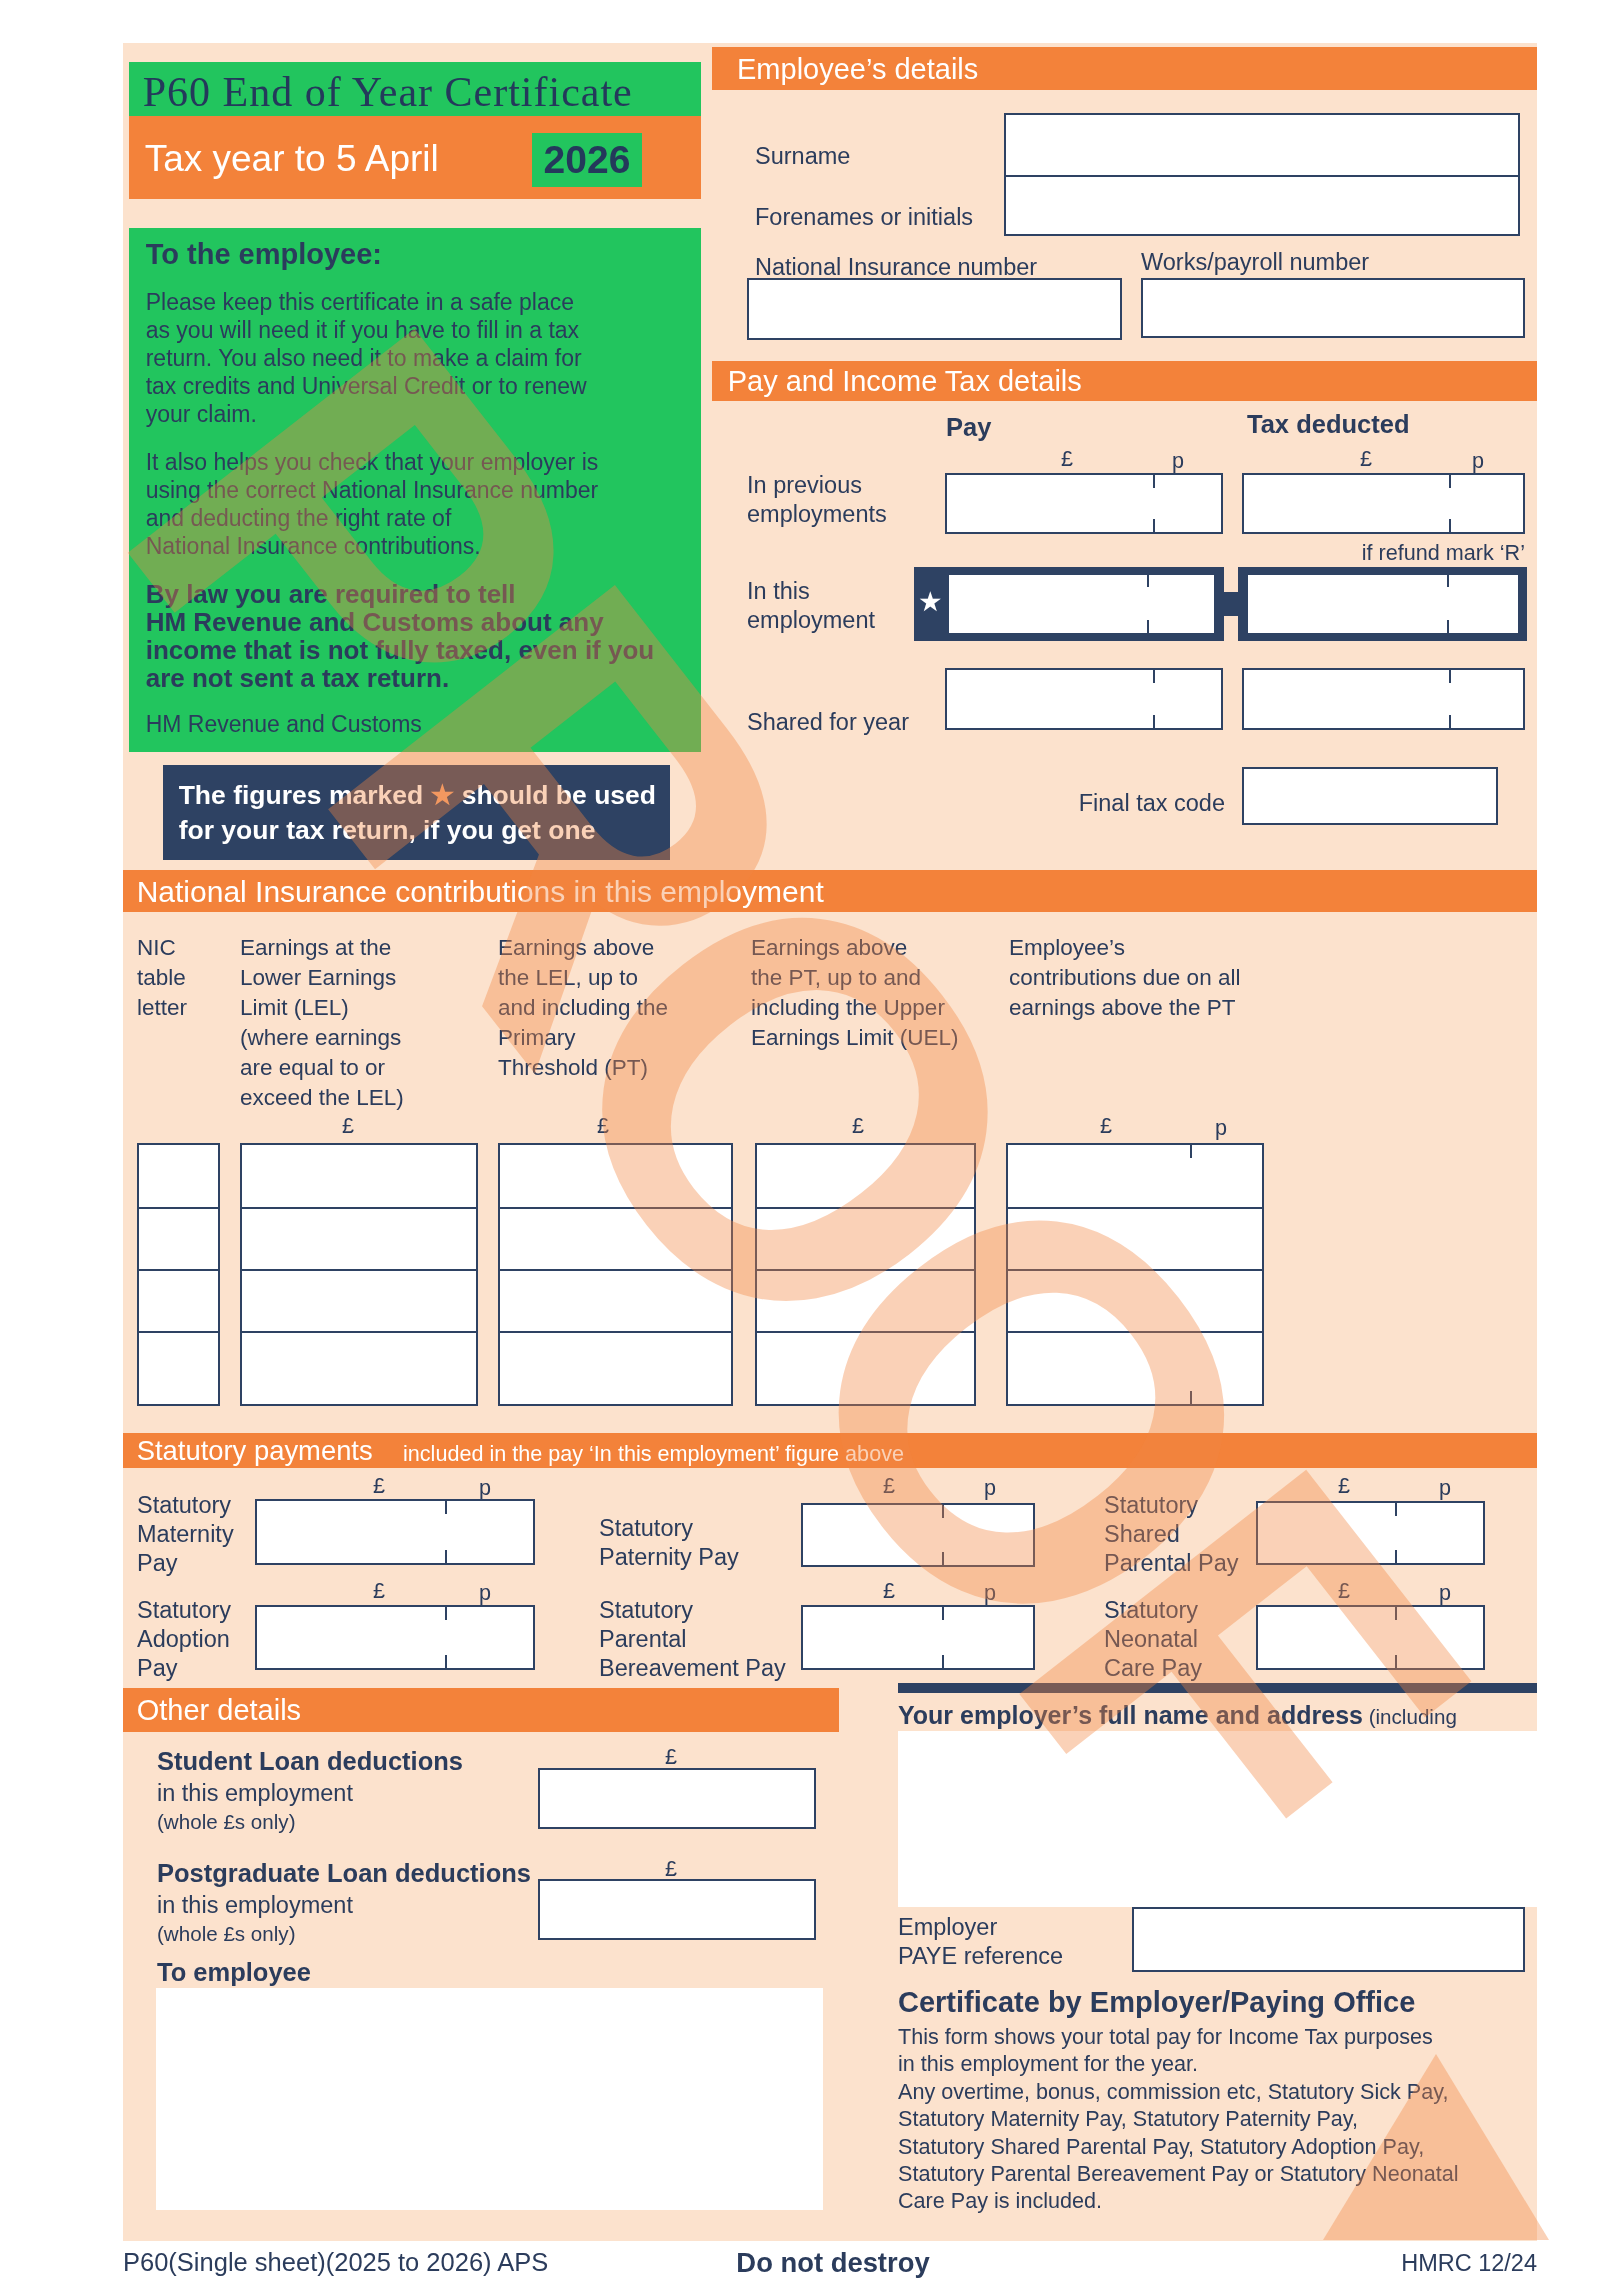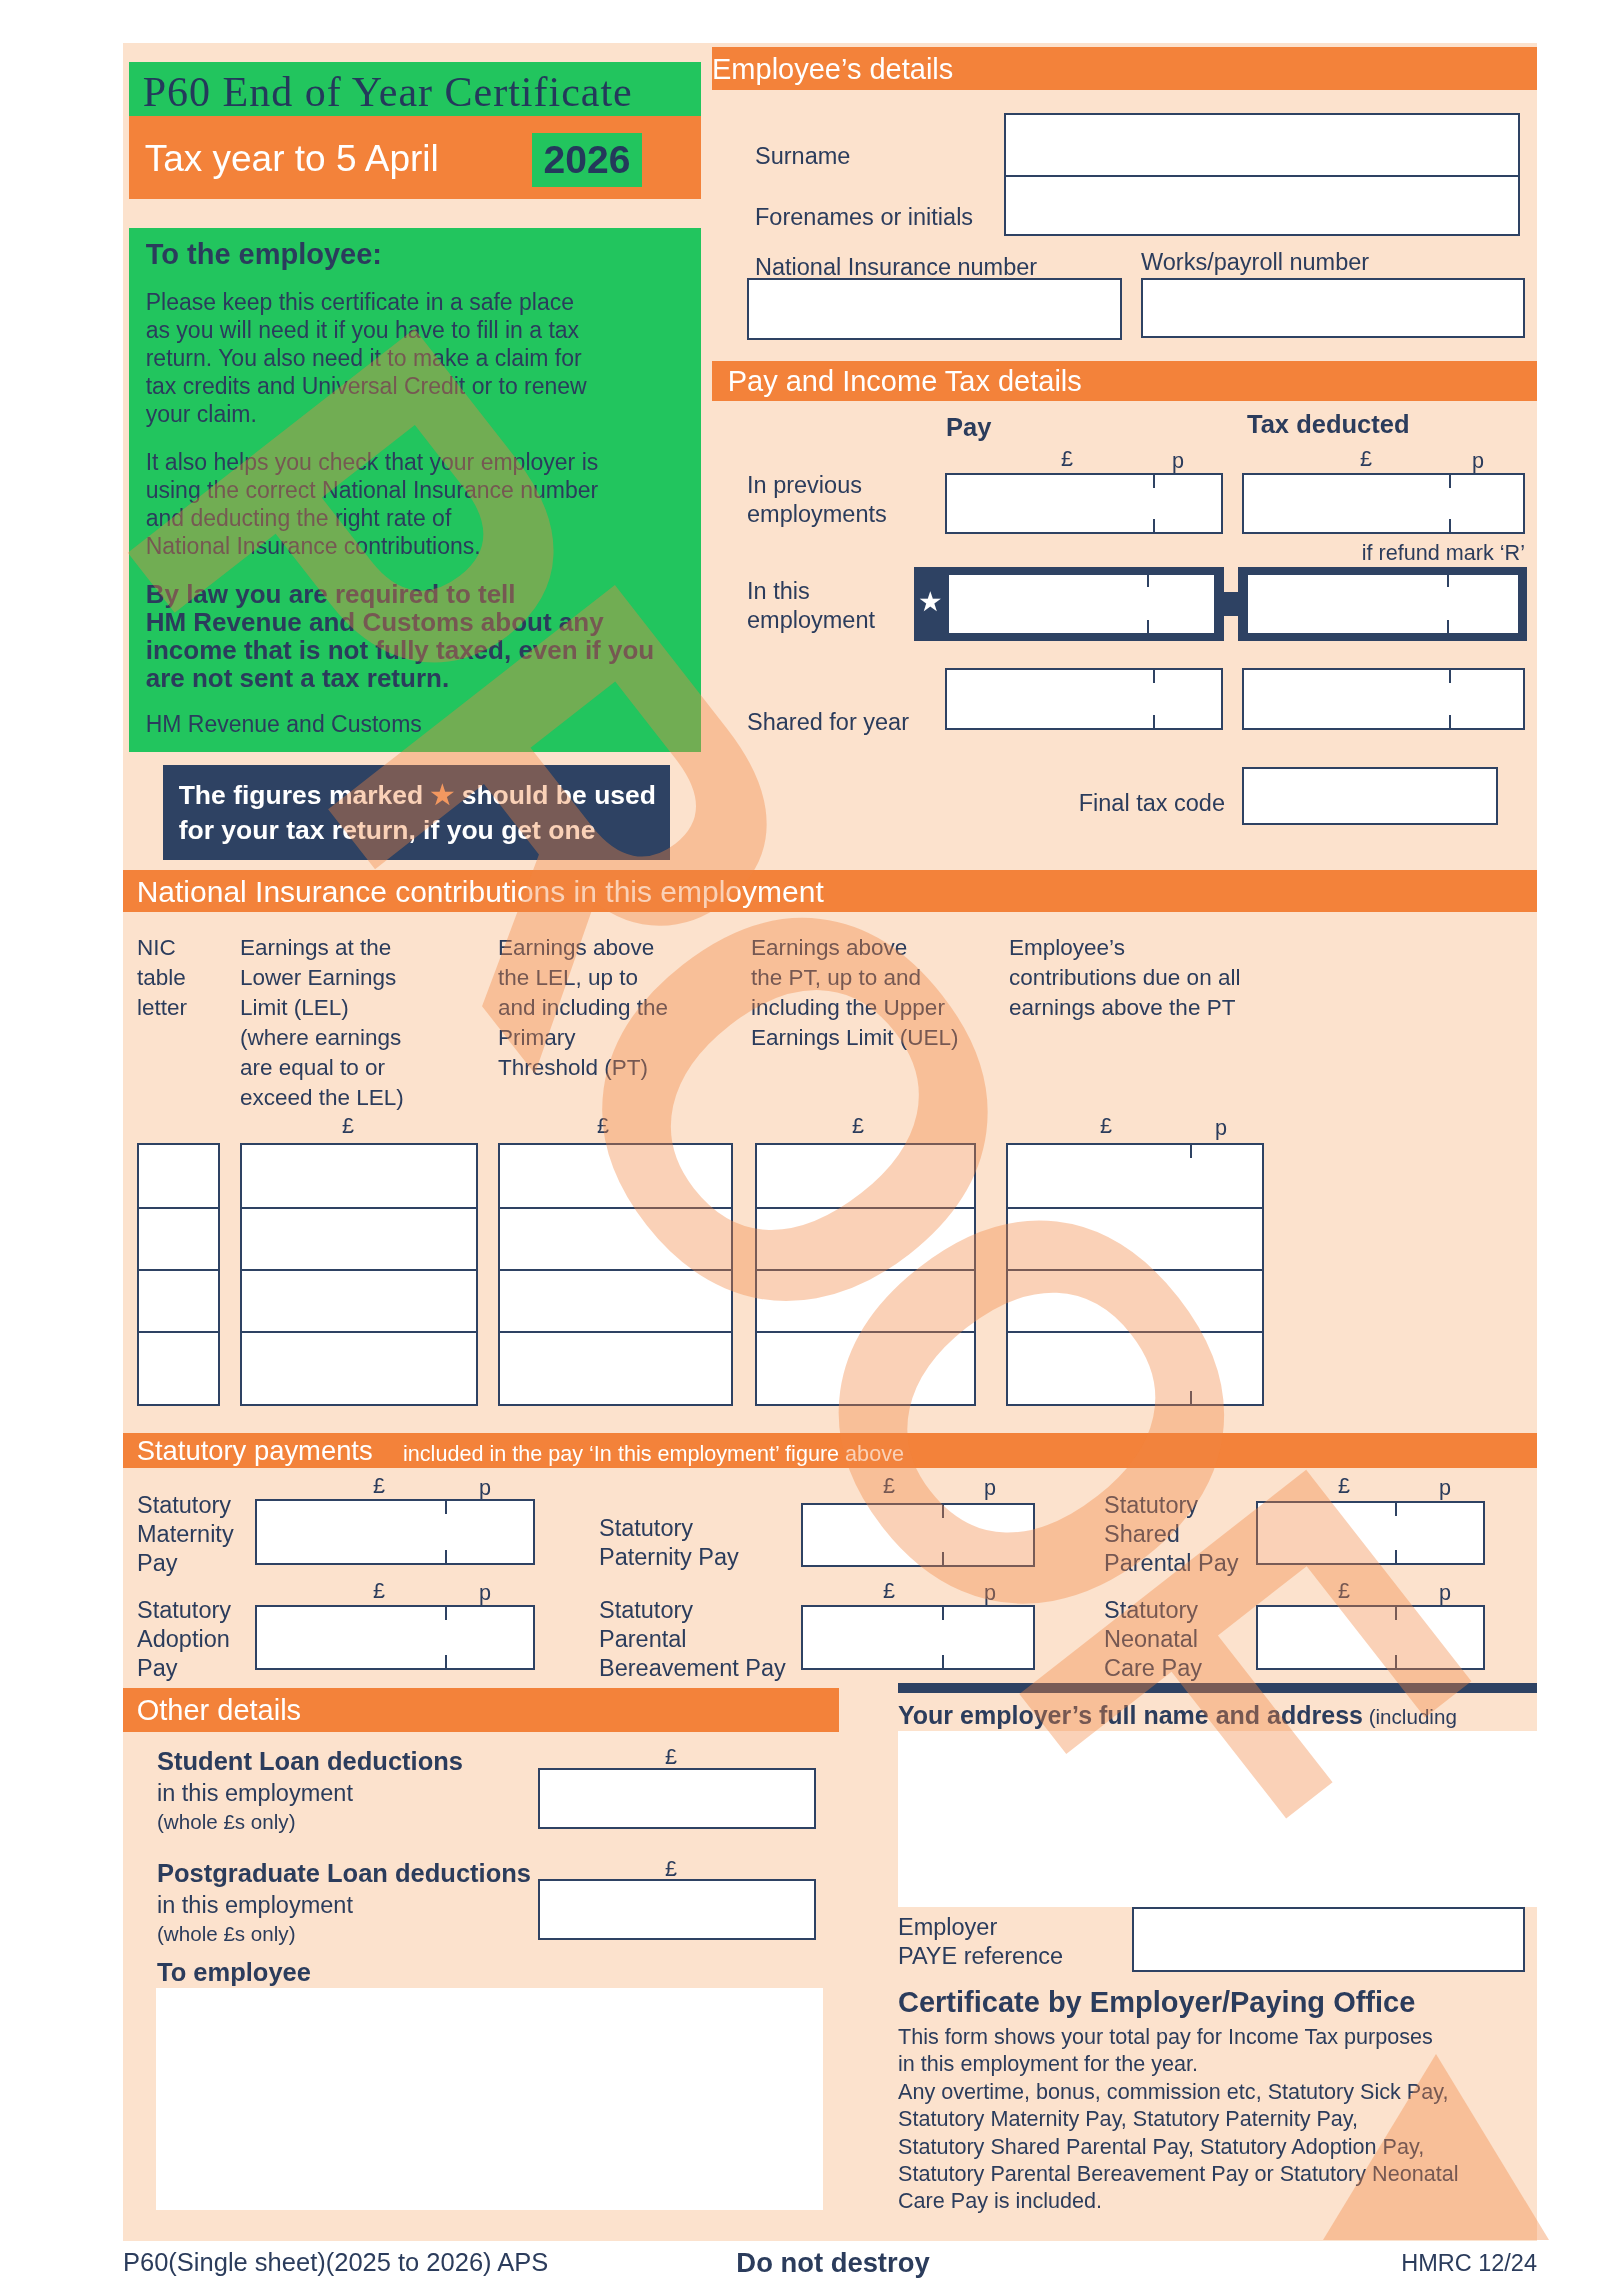--- a/index.html
+++ b/index.html
@@ -64,21 +64,21 @@
   </div>
 
   <div class="abs navy-bg" style="left:163px;top:765px;width:507px;height:95px;">
     <div class="b" style="padding:12.7px 0 0 15.7px;font-size:26.5px;line-height:35px;color:#ffffff;">
       <span>The figures marked </span><span class="star-orange">★</span><span> should be used</span><br>
       <span>for your tax return, if you get one</span>
     </div>
   </div>
 
   <div class="abs bar" style="left:712px;top:47px;width:825px;height:43px;">
-    <span style="position:absolute;left:0;top:5.9px;font-size:29px;">Employee’s details</span>
+    <span style="position:absolute;left:25px;top:5.9px;font-size:29px;">Employee’s details</span>
   </div>
   <div class="abs lbl" style="left:755px;top:142px;">Surname</div>
   <div class="abs lbl" style="left:755px;top:203px;">Forenames or initials</div>
   <div class="box" style="left:1004px;top:113px;width:516px;height:123px;">
     <div style="height:60px;border-bottom:2px solid #2E4263;"></div>
     <div style="height:59px;"></div>
   </div>
   <div class="abs lbl" style="left:755px;top:253px;">National Insurance number</div>
   <div class="abs lbl" style="left:1141px;top:248px;">Works/payroll number</div>
   <div class="box" style="left:747px;top:278px;width:375px;height:62px;"></div>

